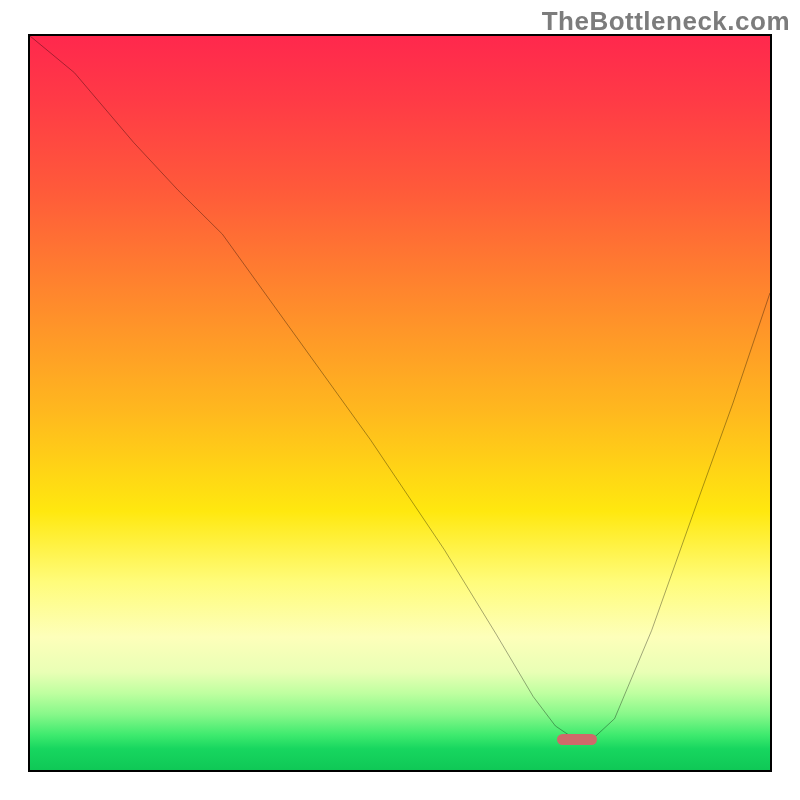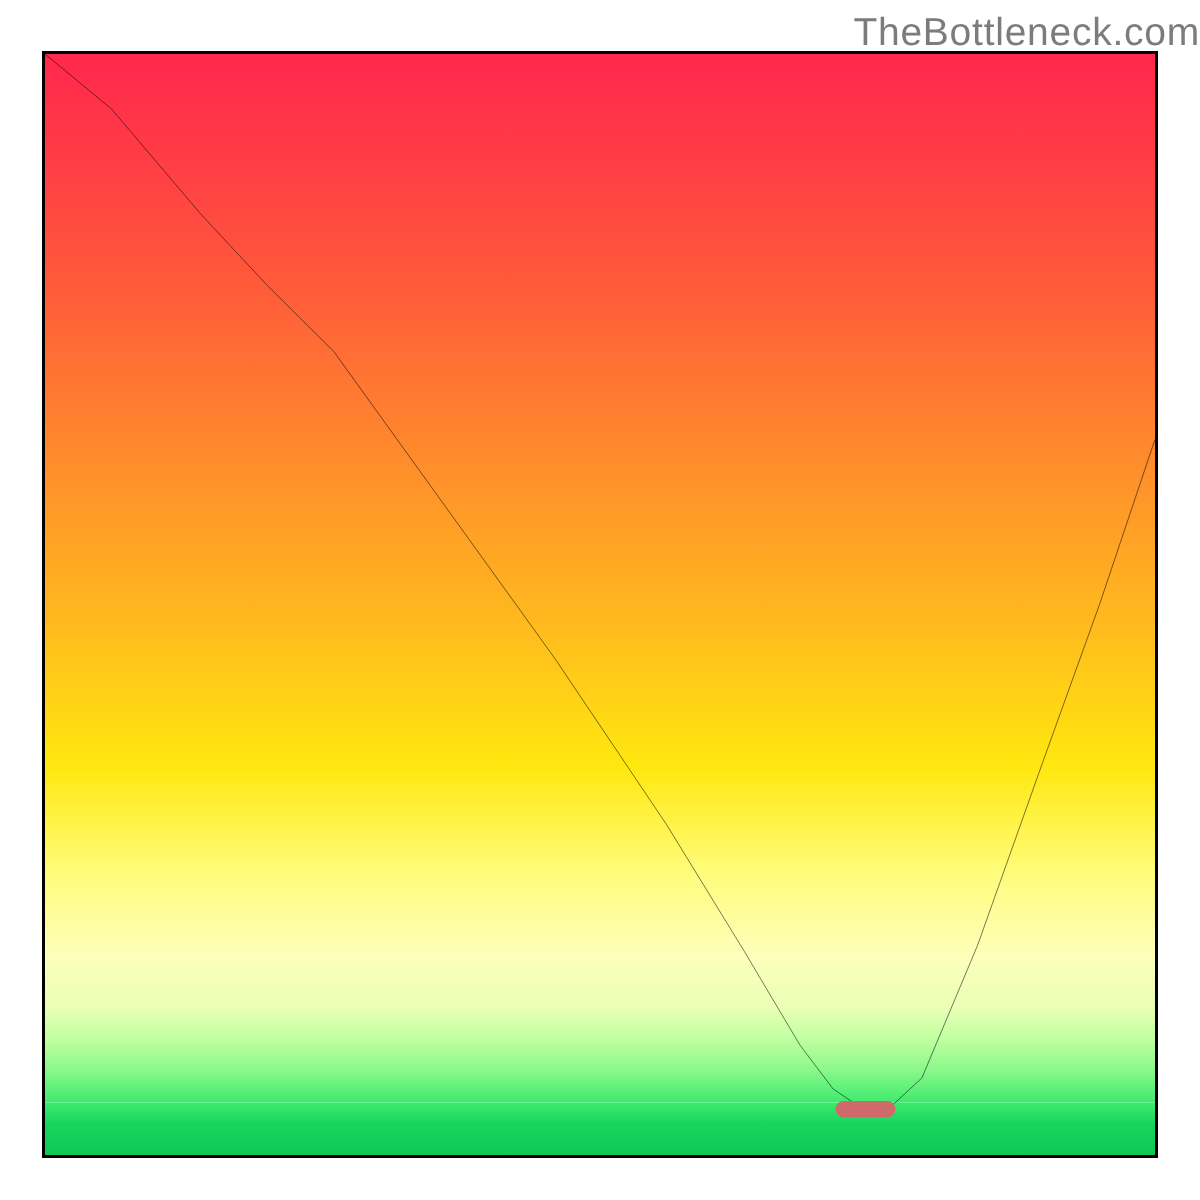--- a/index.html
+++ b/index.html
@@ -11,23 +11,23 @@
     font-family: Arial, Helvetica, sans-serif;
   }
   .wrap {
     position: relative;
     width: 800px;
     height: 800px;
   }
   .watermark {
     position: absolute;
     top: 6px;
-    right: 0;
+    right: 10px;
     font-size: 26px;
-    font-weight: 400;
+    font-weight: 700;
     color: #7c7c7c;
     letter-spacing: 0.5px;
     z-index: 4;
     user-select: none;
   }
   .plot {
     position: absolute;
     left: 28px;
     top: 34px;
     width: 744px;

